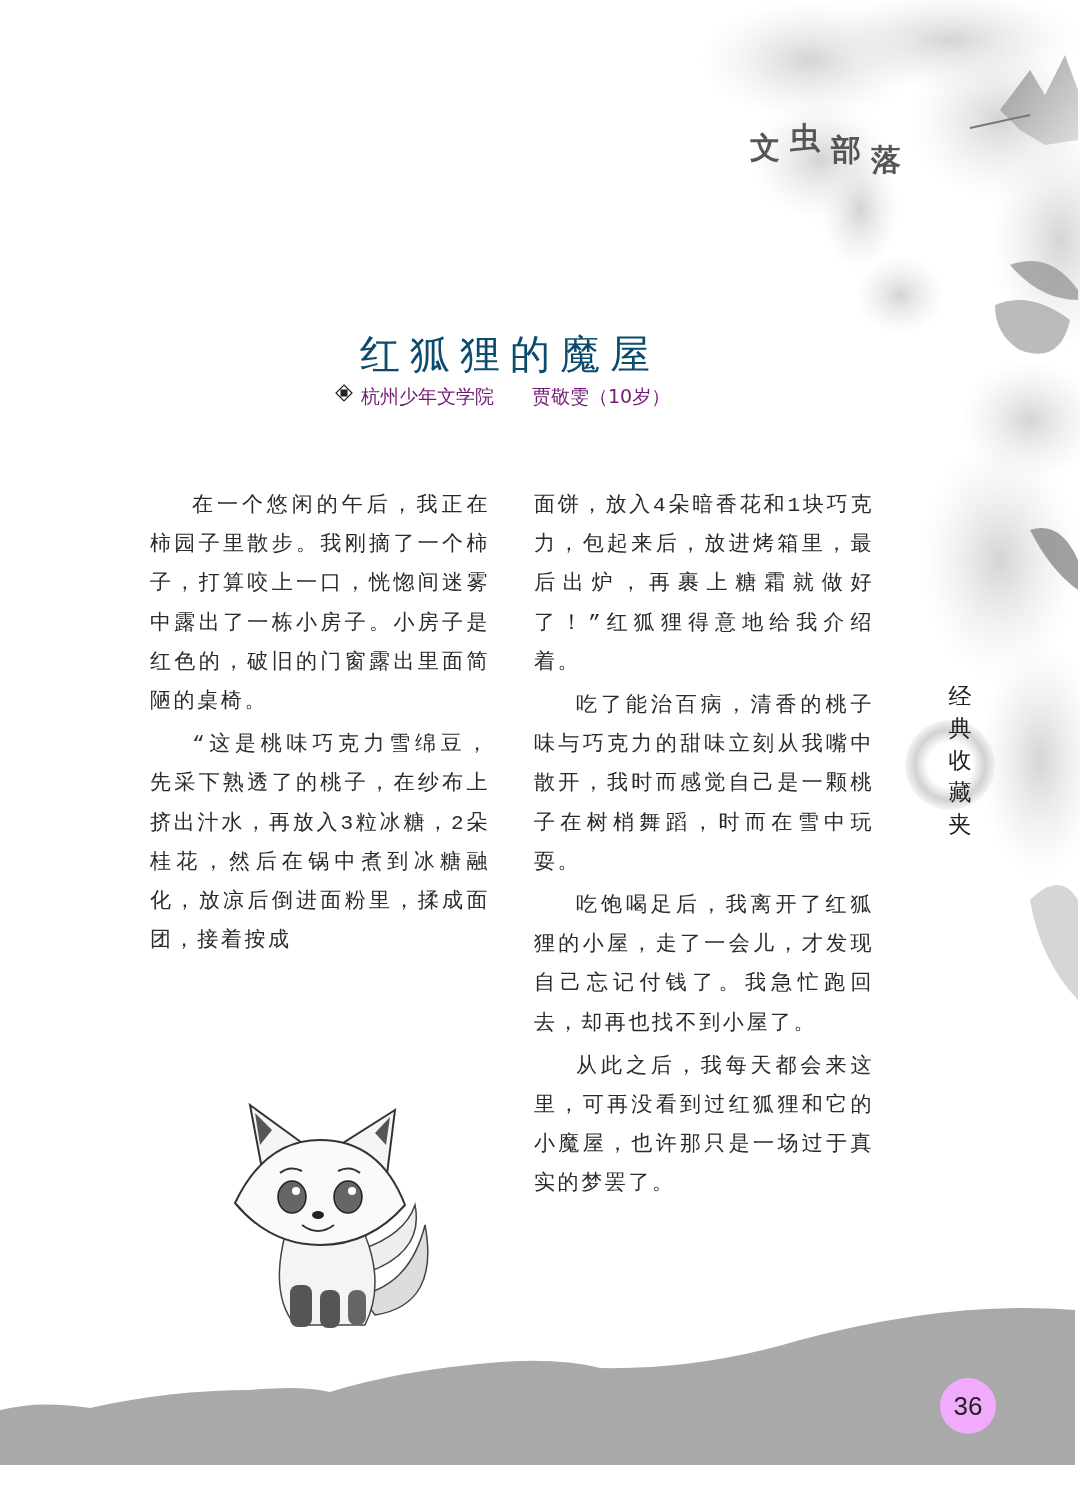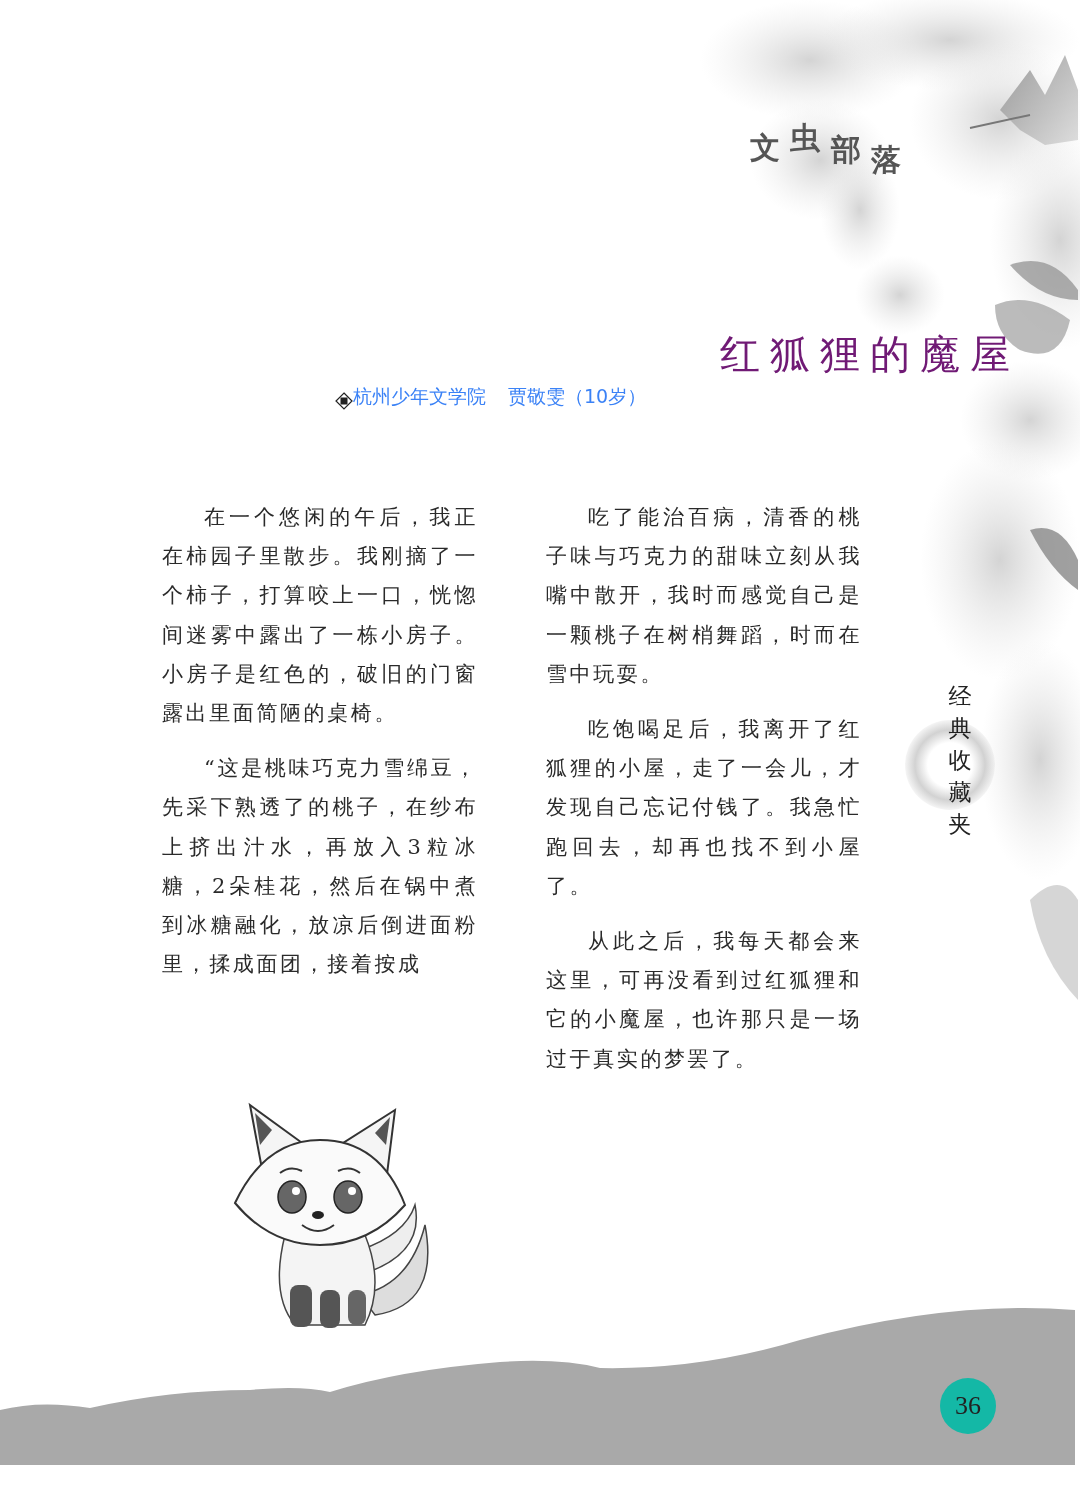--- a/index.html
+++ b/index.html
@@ -20,57 +20,57 @@
     font-family: "DejaVu Sans", "Liberation Sans", sans-serif; font-weight: bold;
     color: #555;
   }
   .section-title span { position: absolute; font-size: 30px; }
   .st-0 { left: 2px; top: 10px; }
   .st-1 { left: 42px; top: 0px; }
   .st-2 { left: 83px; top: 12px; }
   .st-3 { left: 123px; top: 22px; }
 
   .article-title {
-    position: absolute; left: 0; width: 1020px; top: 300px; text-align: right;
+    position: absolute; left: 0; width: 1020px; top: 300px; text-align: center;
     font-family: "DejaVu Sans", "Liberation Sans", sans-serif;
-    font-size: 40px; letter-spacing: 10px; color: #701a75; font-weight: normal;
+    font-size: 40px; letter-spacing: 10px; color: #0c4a6e; font-weight: normal;
   }
   .byline {
     position: absolute; left: 335px; top: 384px; font-size: 19px;
-    font-family: "DejaVu Sans", "Liberation Sans", sans-serif; color: #3b82f6;
-    display: flex; align-items: flex-end; gap: 0;
+    font-family: "DejaVu Sans", "Liberation Sans", sans-serif; color: #701a75;
+    display: flex; align-items: flex-start; gap: 8px;
   }
   .byline-icon { width: 18px; height: 18px; display: inline-block; }
   .byline .gap { display: inline-block; width: 22px; }
 
   .col {
     position: absolute; top: 482px; width: 348px;
     font-size: 21px; line-height: 39.2px; letter-spacing: 2.6px;
     text-align: justify;
   }
   .col-left { left: 146px; }
   .col-right { left: 530px; }
-  .col p { margin: 16px; text-indent: 2em; }
+  .col p { margin: 4px; text-indent: 2em; font-family: Liberation Mono, monospace; }
   .col p.cont { text-indent: 0; }
 
   .fox { position: absolute; left: 210px; top: 1085px; width: 240px; height: 260px; }
 
   .side-label {
     position: absolute; left: 930px; top: 680px; width: 60px;
     font-family: "DejaVu Sans", "Liberation Sans", sans-serif;
     font-size: 23px; line-height: 32px; text-align: center; color: #222;
   }
   .side-wreath { position: absolute; left: 905px; top: 720px; width: 90px; height: 90px; border-radius: 50%;
     background: radial-gradient(circle, rgba(255,255,255,0.9) 35%, rgba(180,180,180,0.6) 55%, rgba(220,220,220,0.2) 72%, rgba(255,255,255,0) 74%); }
 
   .wave { position: absolute; left: 0; top: 1300px; width: 1080px; height: 170px; }
   .page-num {
     position: absolute; left: 940px; top: 1378px; width: 56px; height: 56px;
-    border-radius: 50%; background: #14b8a6; display: flex; align-items: center; justify-content: center;
-    font-family: Liberation Serif, serif; font-size: 26px; color: #222;
+    border-radius: 50%; background: #f0abfc; display: flex; align-items: center; justify-content: center;
+    font-family: Liberation Sans, sans-serif; font-size: 26px; color: #222;
   }
 </style>
 </head>
 <body>
 
 <div class="page">
 
   <div class="leaves">
     <svg viewBox="0 0 380 1100" xmlns="http://www.w3.org/2000/svg">
       <defs>
@@ -122,20 +122,21 @@
     <span class="gap"></span>
     <span>贾敬雯（10岁）</span>
   </div>
 
   <div class="col col-left">
     <p>在一个悠闲的午后，我正在柿园子里散步。我刚摘了一个柿子，打算咬上一口，恍惚间迷雾中露出了一栋小房子。小房子是红色的，破旧的门窗露出里面简陋的桌椅。</p>
     <p>“这是桃味巧克力雪绵豆，先采下熟透了的桃子，在纱布上挤出汁水，再放入3粒冰糖，2朵桂花，然后在锅中煮到冰糖融化，放凉后倒进面粉里，揉成面团，接着按成</p>
   </div>
 
   <div class="col col-right">
+    <p class="cont">面饼，放入4朵暗香花和1块巧克力，包起来后，放进烤箱里，最后出炉，再裹上糖霜就做好了！”红狐狸得意地给我介绍着。</p>
     <p>吃了能治百病，清香的桃子味与巧克力的甜味立刻从我嘴中散开，我时而感觉自己是一颗桃子在树梢舞蹈，时而在雪中玩耍。</p>
     <p>吃饱喝足后，我离开了红狐狸的小屋，走了一会儿，才发现自己忘记付钱了。我急忙跑回去，却再也找不到小屋了。</p>
     <p>从此之后，我每天都会来这里，可再没看到过红狐狸和它的小魔屋，也许那只是一场过于真实的梦罢了。</p>
   </div>
 
   <div class="fox">
     <svg viewBox="0 0 240 260" width="240" height="260" xmlns="http://www.w3.org/2000/svg">
 
       <path d="M150 190 Q215 170 205 120 Q195 150 150 165 Z" fill="#eee" stroke="#444" stroke-width="1.5"></path>
       <path d="M165 230 Q230 220 215 140 Q200 200 150 210 Z" fill="#ddd" stroke="#444" stroke-width="1.5"></path>

